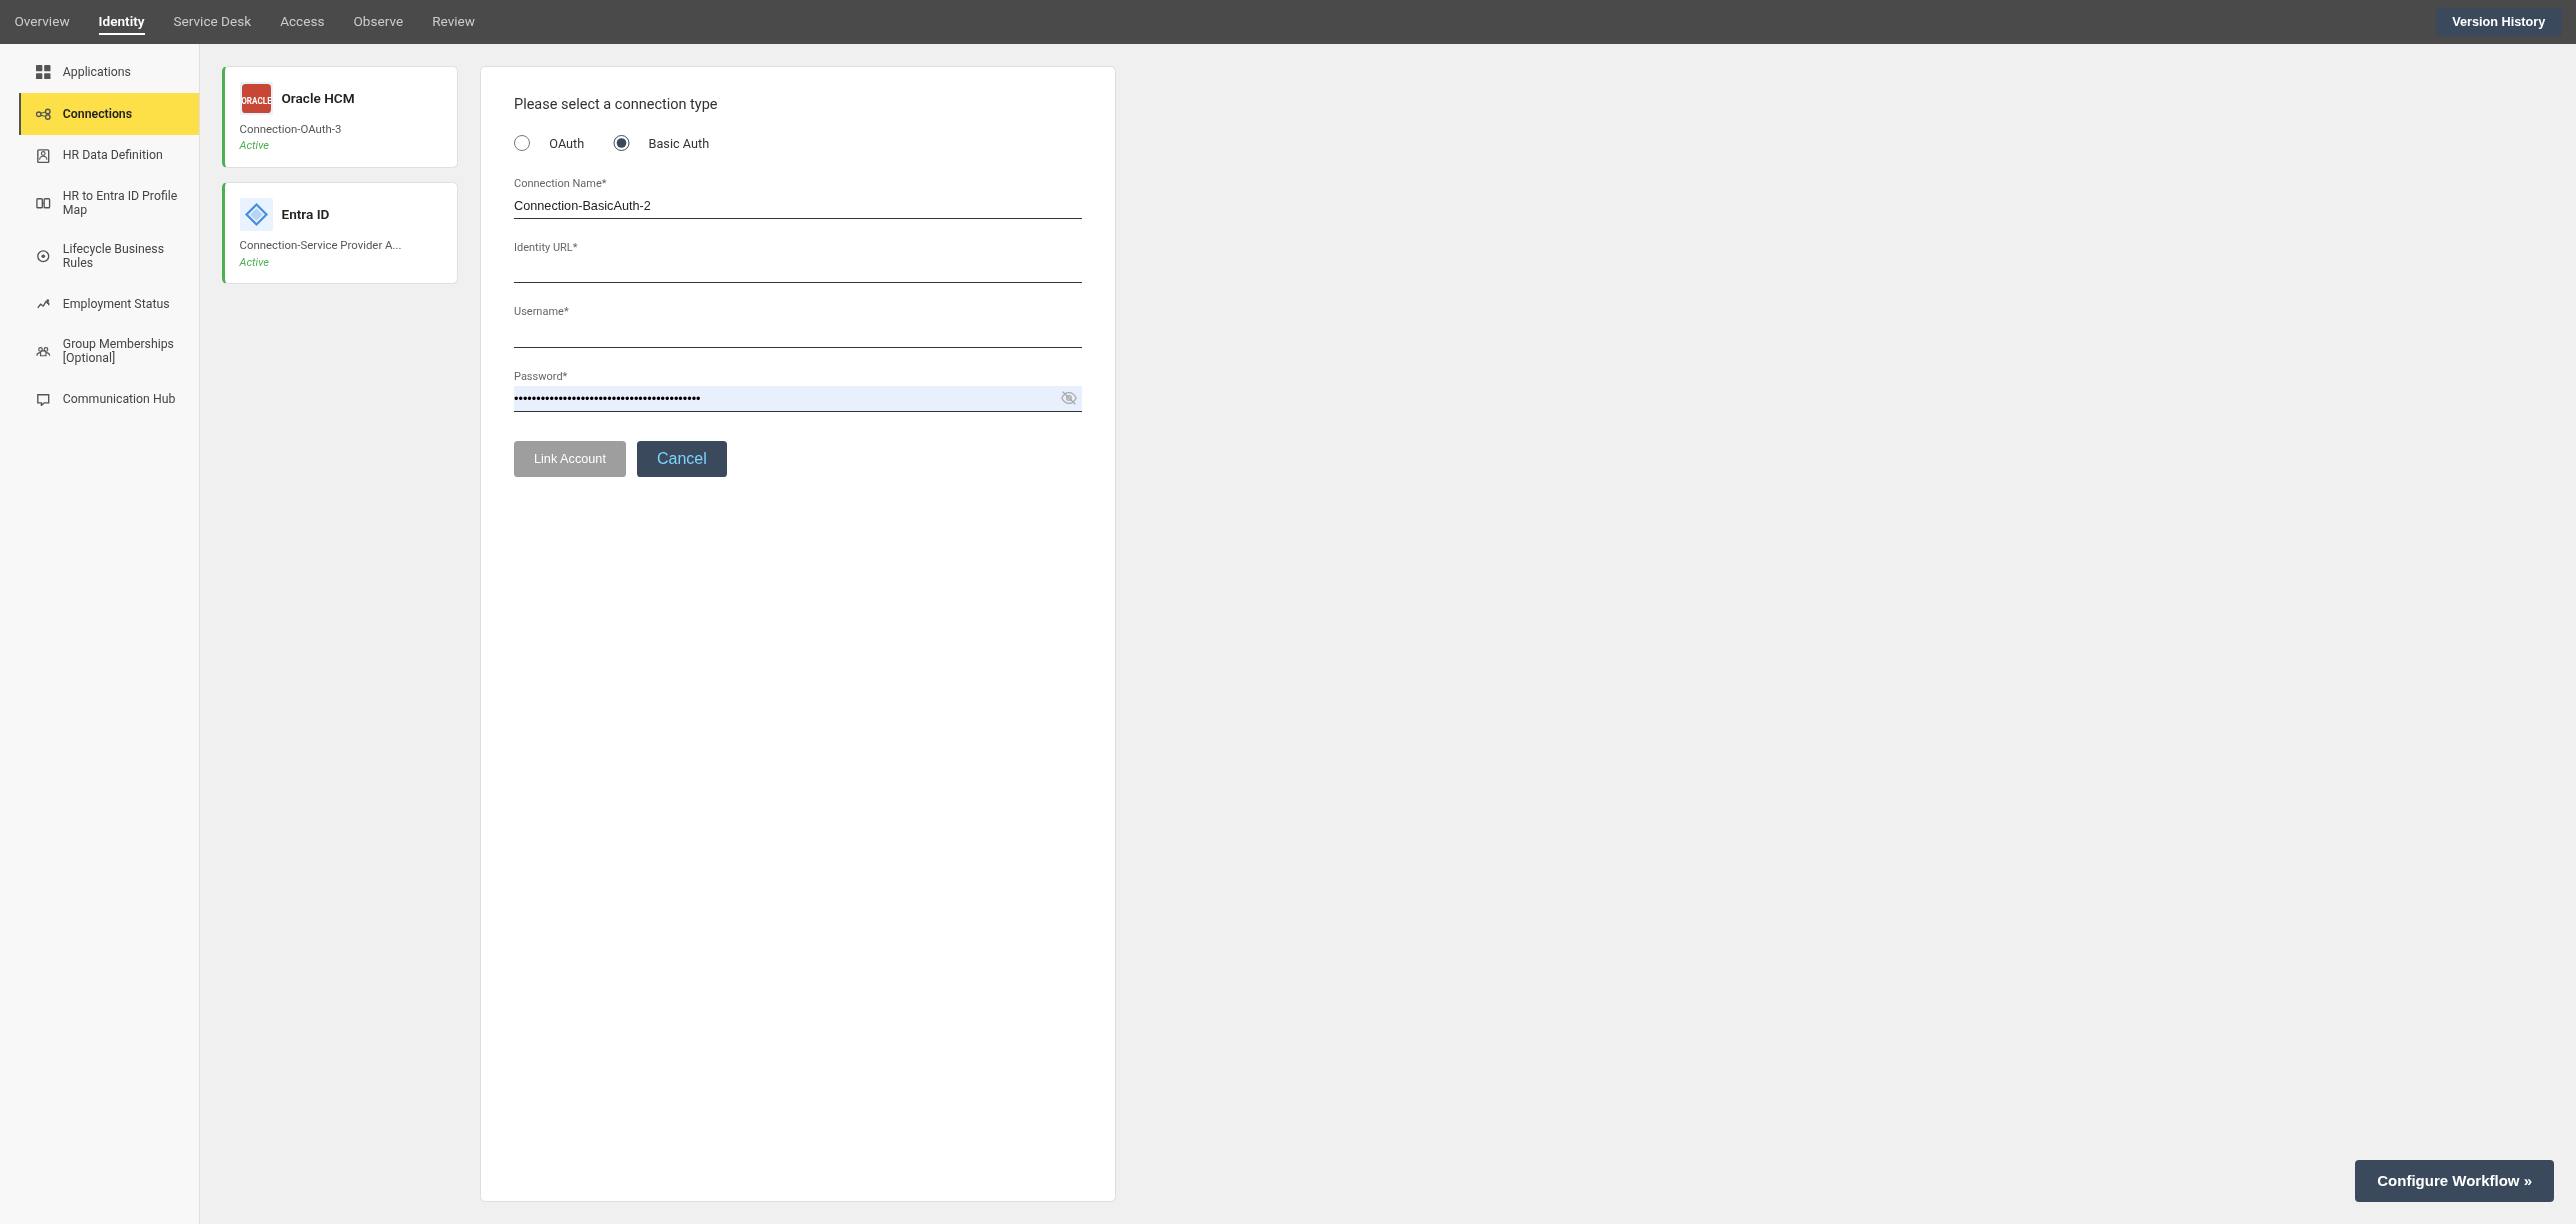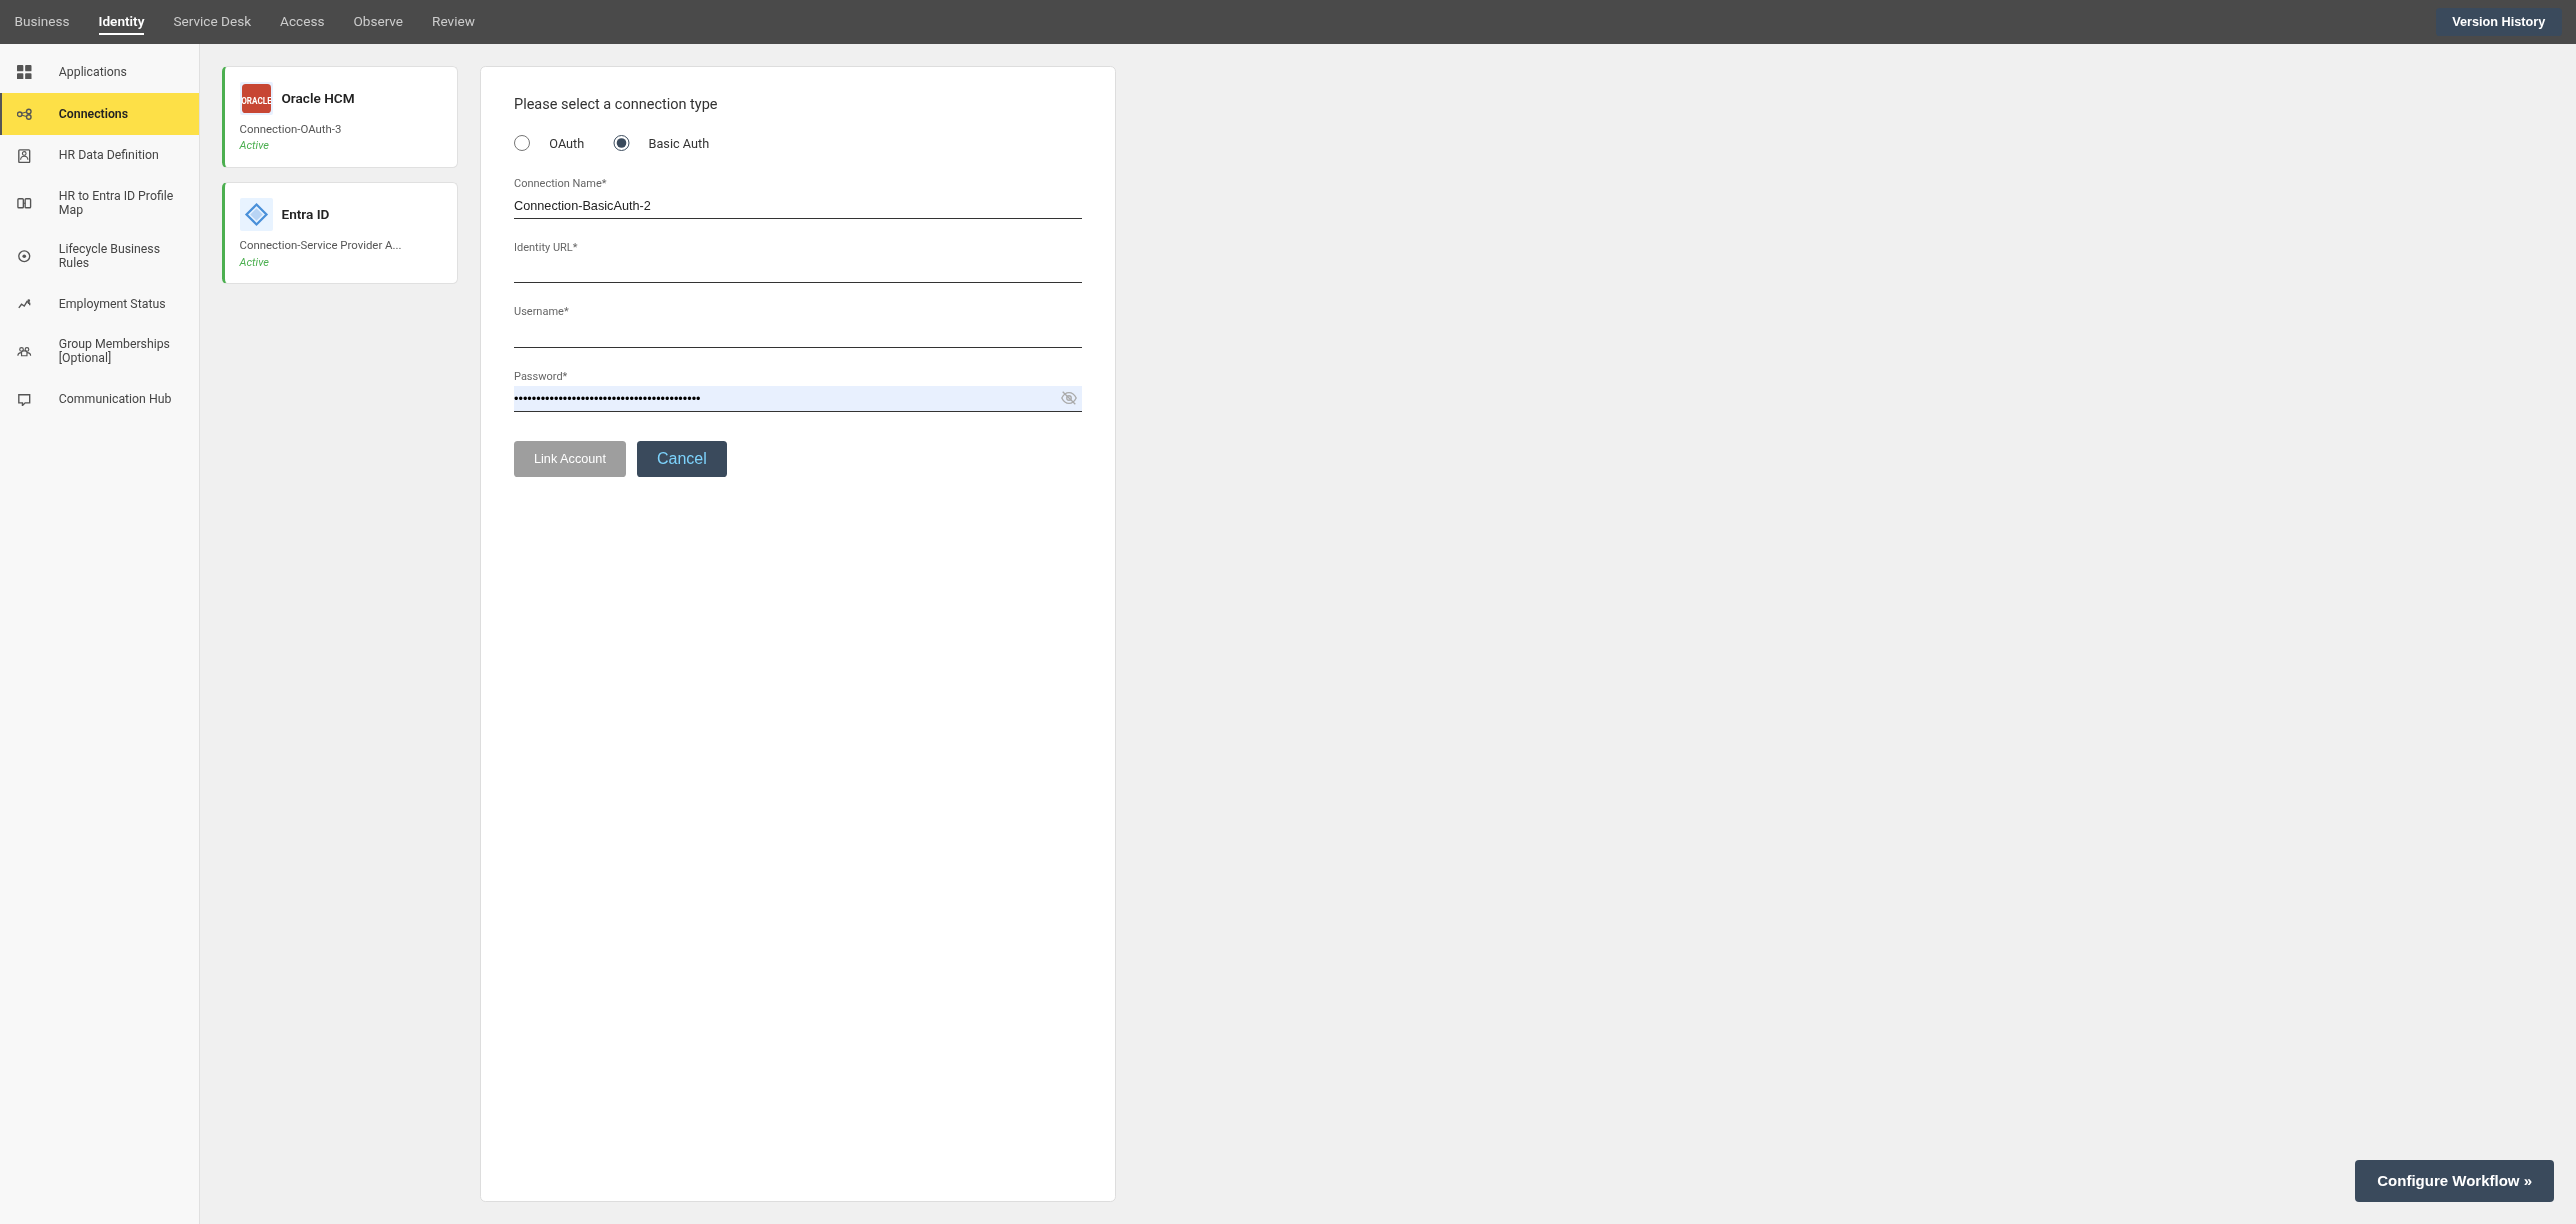--- a/index.html
+++ b/index.html
@@ -58,26 +58,27 @@
     .sidebar {
       width: 200px;
       background: #f8f8f8;
       border-right: 0.9px solid #e0e0e0;
       padding-top: 7.3px;
       flex-shrink: 0;
     }
     .sidebar-item {
       display: flex;
       align-items: center;
-      gap: 26px;
+      gap: 11px;
       padding: 12.7px 14.5px;
       cursor: pointer;
       color: #444;
       font-size: 12.3px;
       border-left: 2.7px solid transparent;
+      margin-left: 19px;
     }
     .sidebar-item.active {
       background: #fde047;
       font-weight: 600;
       color: #222;
       border-left: 2.7px solid #555;
     }
     .sidebar-icon {
       width: 16.3px;
       height: 16.3px;
@@ -275,21 +276,21 @@
       font-size: 15px;
       font-weight: 600;
       cursor: pointer;
     }
   </style>
 </head>
 <body>
 
 <nav class="top-nav">
   <div class="top-nav-items">
-    <span class="nav-item">Business</span>
+    <span class="nav-item">Overview</span>
     <span class="nav-item active">Identity</span>
     <span class="nav-item">Service Desk</span>
     <span class="nav-item">Access</span>
     <span class="nav-item">Observe</span>
     <span class="nav-item">Review</span>
   </div>
   <button class="version-history-btn">Version History</button>
 </nav>
 
 <div class="main-layout">

